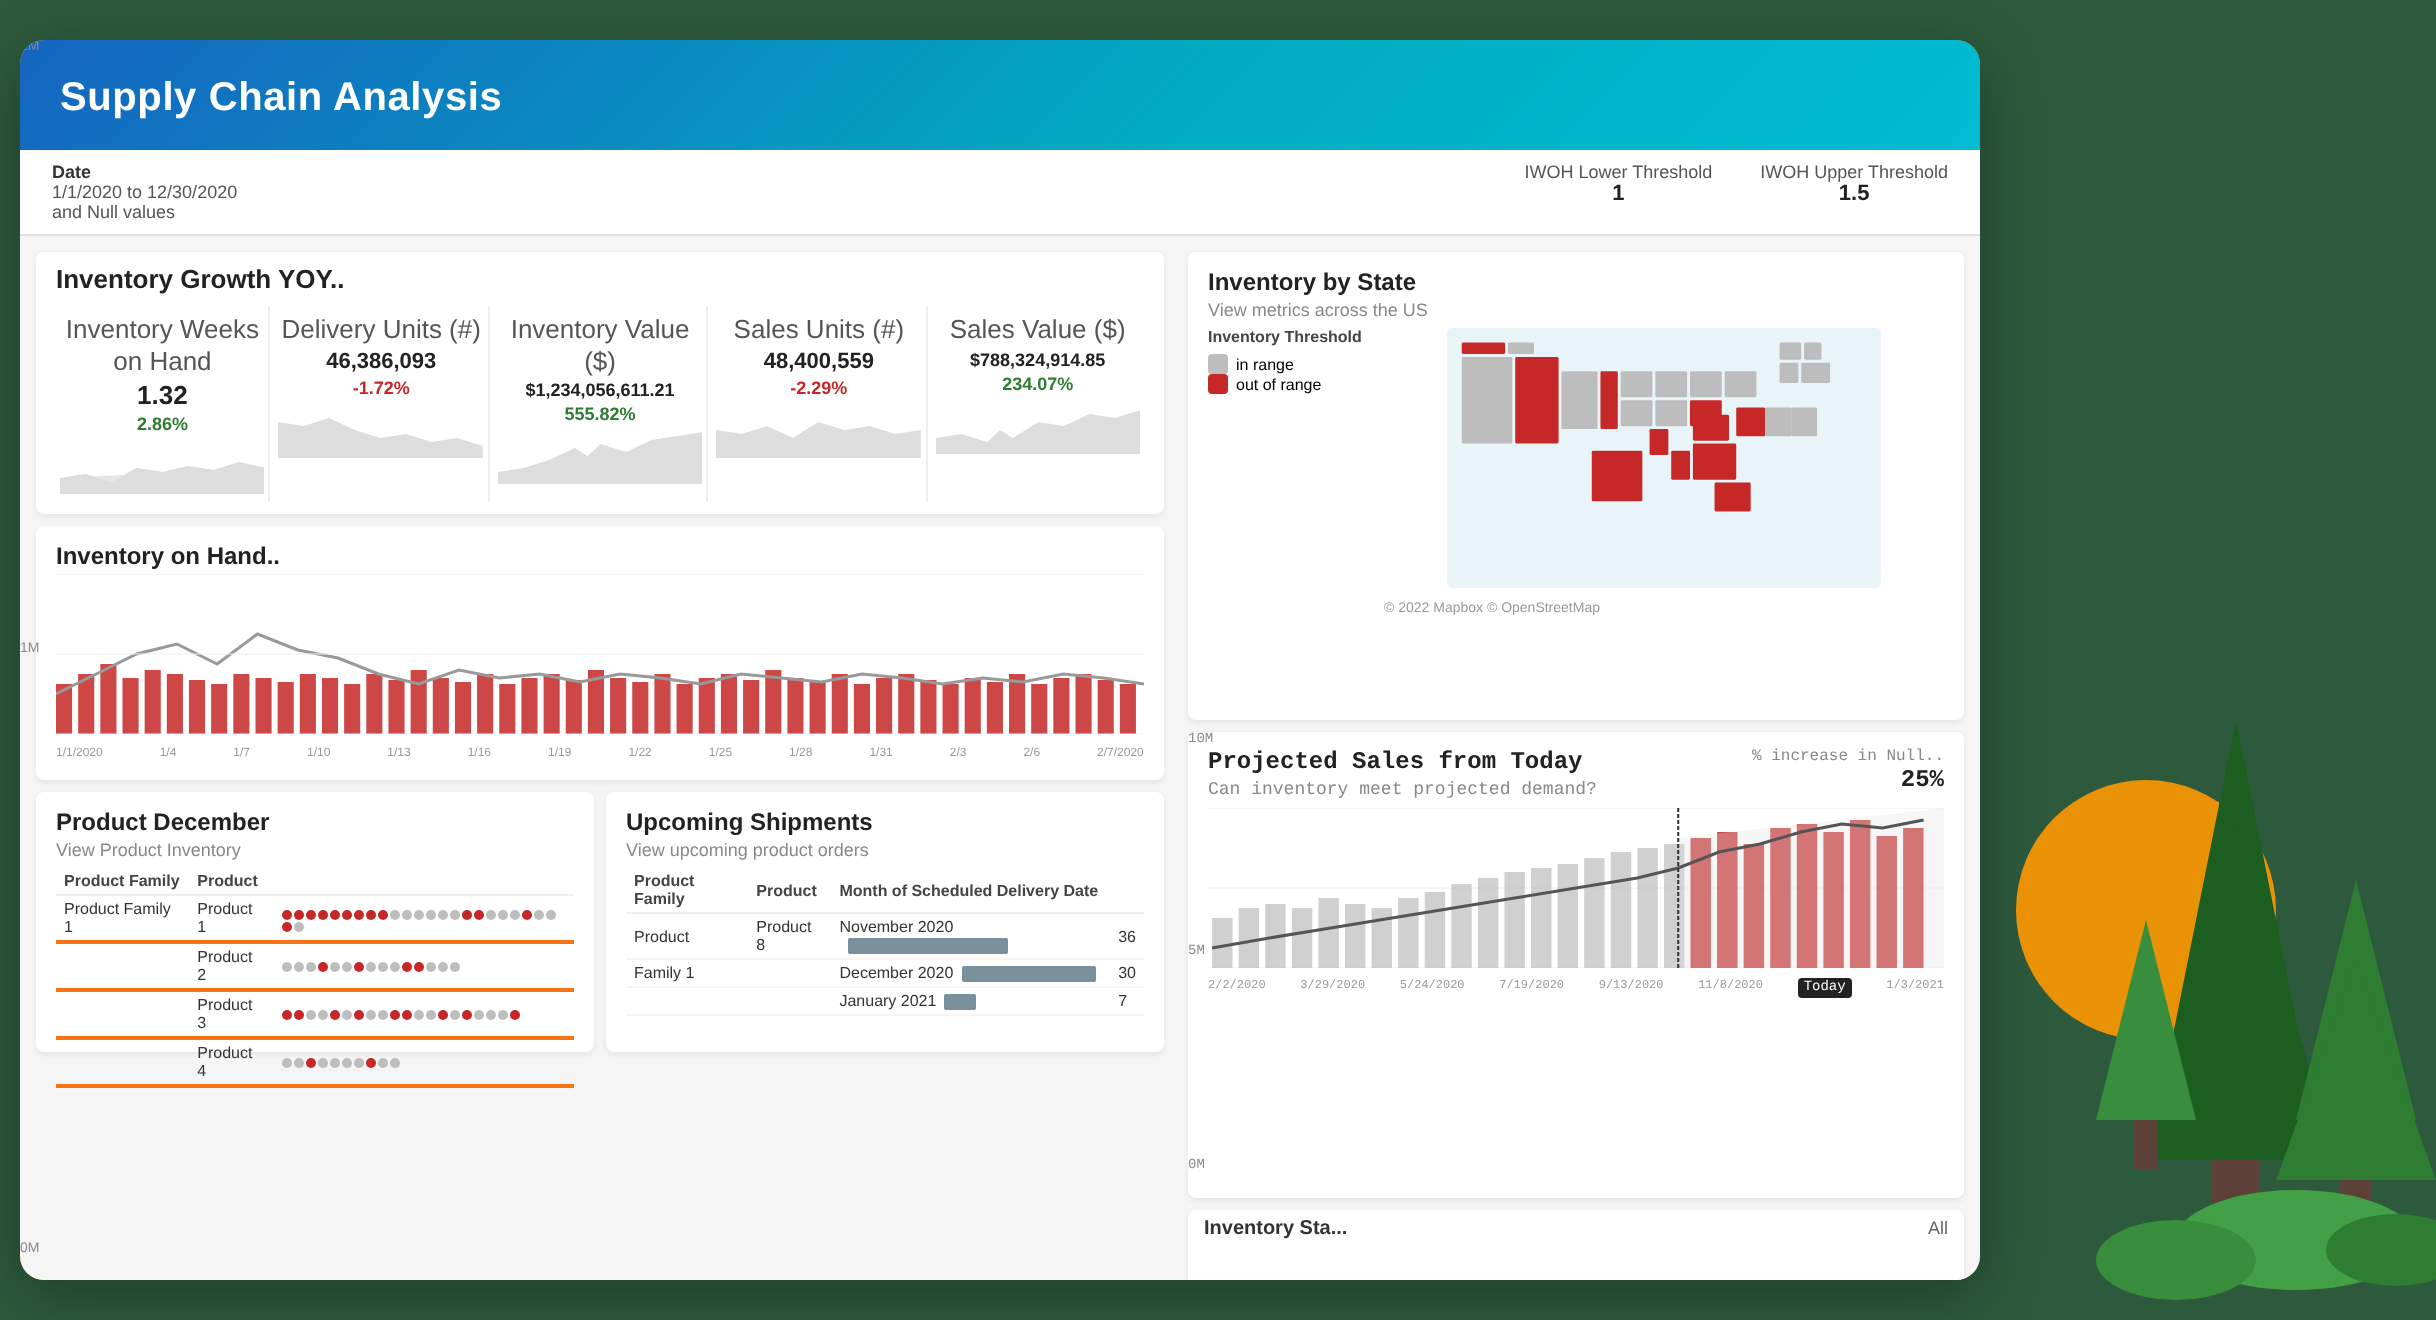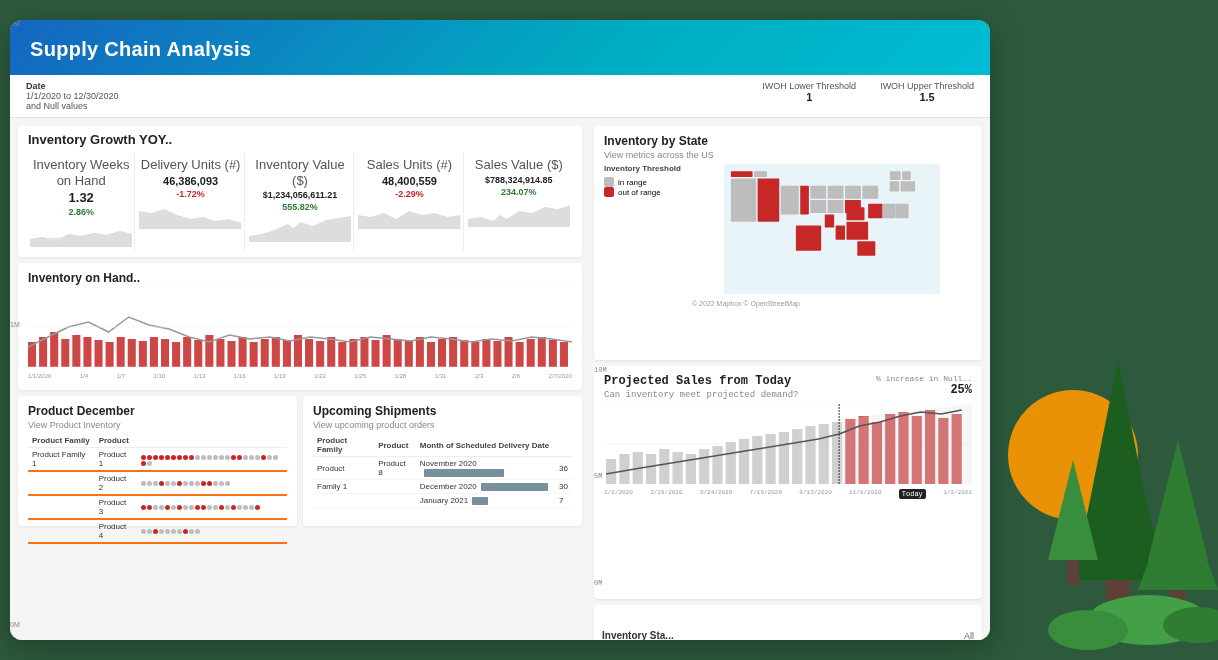--- a/index.html
+++ b/index.html
@@ -770,21 +770,21 @@
               <span>7/19/2020</span>
               <span>9/13/2020</span>
               <span>11/8/2020</span>
               <span class="today-marker">Today</span>
               <span>1/3/2021</span>
             </div>
           </div>
         </div>
       </div>
 
-      <div class="card" style="height:40px; display:flex; align-items:flex-end; justify-content:space-between; padding: 4px 8px;">
+      <div class="card" style="height:40px; display:flex; align-items:flex-start; justify-content:space-between; padding: 4px 8px;">
         <div style="font-size:10px; font-weight:600; color:#333;">Inventory Sta...</div>
         <div style="font-size:9px; color:#666;">All</div>
       </div>
 
     </div>
   </div>
 </div>
 
 <div style="position:absolute; right:0; bottom:0; width:300px; height:500px; pointer-events:none;">
 

